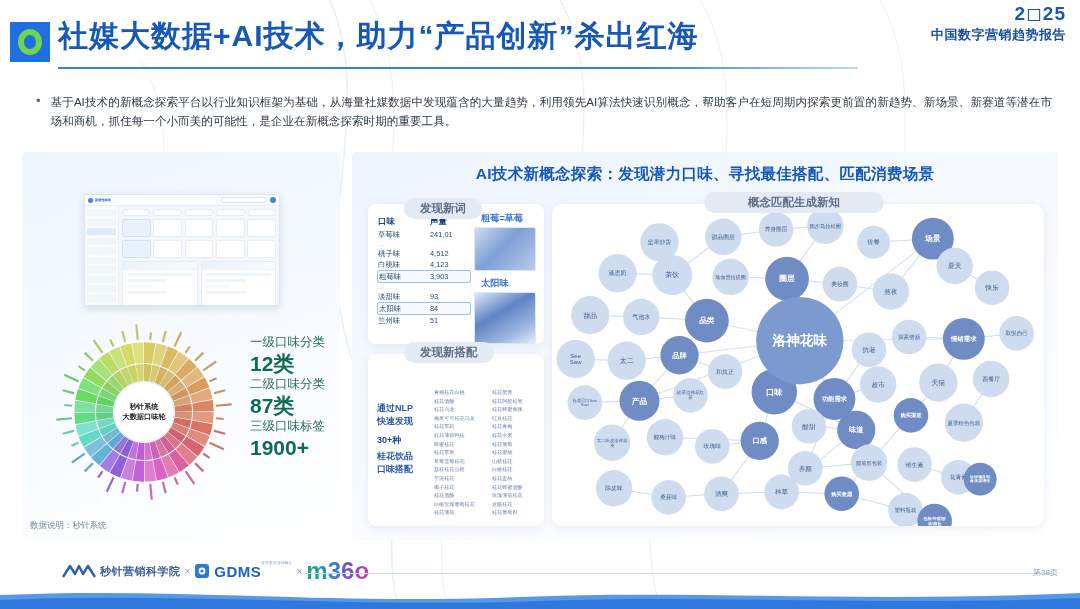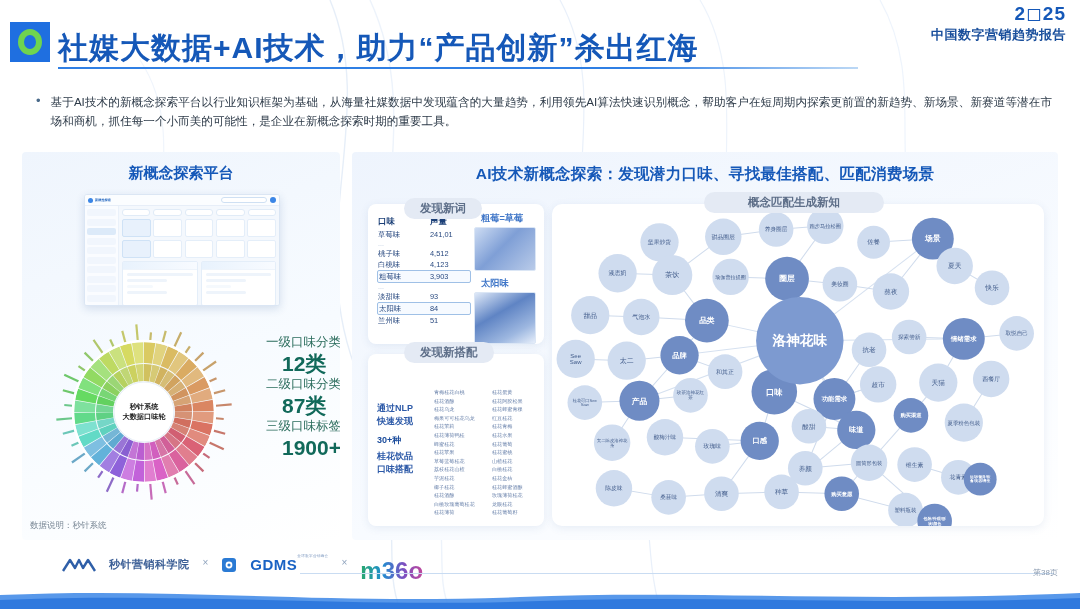--- a/index.html
+++ b/index.html
@@ -24,21 +24,21 @@
   .logo-badge {
     position: absolute; left: 10px; top: 22px;
     width: 40px; height: 40px; background: #1f6fe0;
     display: flex; align-items: center; justify-content: center;
   }
   .logo-ring {
     width: 24px; height: 26px; border-radius: 50%;
     border: 6px solid #6fd44f; background: #1f6fe0;
   }
   .headline {
-    position: absolute; left: 58px; top: 28px;
+    position: absolute; left: 58px; top: 16px;
     font-size: 30px; font-weight: bold; color: #1558b8;
     letter-spacing: 1px; white-space: nowrap;
   }
   .headline-rule {
     position: absolute; left: 58px; top: 67px; width: 800px; height: 2px;
     background: linear-gradient(to right, #2f7fe4 0%, #2f7fe4 72%, #bcd8f5 100%);
   }
   .brand-year {
     position: absolute; right: 14px; top: 2px;
     font-size: 19px; font-weight: bold; color: #1558b8; letter-spacing: 1px;
@@ -99,21 +99,21 @@
   .mock-pane { flex: 1; height: 45px; background: #fff; border: 1px solid #e4eef9; border-radius: 2px; }
   .mock-pane-hd { height: 8px; background: linear-gradient(to right,#e8f2fd,#f8fbff); border-bottom: 1px solid #eef4fb; }
   .mock-line { height: 3px; margin: 3px 4px; background: #eef4fb; border-radius: 2px; }
   .mock-line.s { width: 55%; }
   .mock-line.t { width: 35%; background:#f5f9fd; }
 
   
   .sunburst { position: absolute; left: 22px; top: 160px; width: 200px; height: 200px; }
   .flavor-stats { position: absolute; left: 228px; top: 182px; color: #1a7b63; }
   .fs-label { font-size: 12.5px; color: #2a6c5c; line-height: 17px; text-align: right; }
-  .fs-num { font-size: 21px; font-weight: bold; color: #11695a; line-height: 25px; margin-left: 32px; }
+  .fs-num { font-size: 21px; font-weight: bold; color: #11695a; line-height: 25px; }
   .data-note { position: absolute; left: 8px; bottom: 8px; font-size: 8.5px; color: #7a8896; }
 
   
   .chip-title {
     position: absolute; background: #e4eaf4; color: #5d6e88;
     font-size: 11.5px; font-weight: bold; border-radius: 12px;
     padding: 3px 16px; z-index: 3;
   }
   .card-new-word {
     position: absolute; left: 16px; top: 52px; width: 176px; height: 140px;
@@ -156,21 +156,21 @@
   .pair-left .pl2 { font-size: 17px; color: #1b4c9c; font-weight: bold; line-height: 20px; }
   .pair-left .pl2 span { font-size: 9px; }
   .pair-cols { position: absolute; left: 66px; top: 34px; display: flex; gap: 10px; }
   .pair-col { font-size: 5.1px; color: #6d85ad; line-height: 8.6px; width: 48px; }
 
   
   .graph-svg { position: absolute; inset: 0; }
 
   
   .footer { position: absolute; left: 0; bottom: 0; width: 1080px; height: 60px; z-index: 4; }
-  .footer-logos { position: absolute; left: 62px; top: 8px; display: flex; align-items: flex-start; gap: 13px; }
+  .footer-logos { position: absolute; left: 62px; top: 8px; display: flex; align-items: center; gap: 4px; }
   .f-txt { font-size: 11px; font-weight: bold; color: #3c5f96; letter-spacing: .5px; }
   .f-x { font-size: 10px; color: #8fa3bd; }
   .f-gdms { font-size: 15px; font-weight: bold; color: #1a63c4; letter-spacing: .5px; }
   .f-gdms-sub { font-size: 3.6px; color: #7f9ac0; letter-spacing: .3px; margin-top: -2px; }
   .f-m360 { font-size: 24px; font-weight: bold;
     background: linear-gradient(to right,#2aa96a 0%,#1f8fd0 35%,#7d4fc0 70%,#c0489b 100%);
     -webkit-background-clip: text; background-clip: text; color: transparent; }
   .footer-rule { position: absolute; left: 300px; right: 26px; top: 24px; height: 1px; background: #c9dcf2; }
   .page-no { position: absolute; right: 22px; top: 18px; font-size: 8px; color: #8b9bb0; }
   .footer-wave { position: absolute; left: 0; bottom: 0; width: 1080px; height: 22px; }
@@ -204,21 +204,20 @@
     <div class="brand-year">2◻25</div>
     <div class="brand-sub">中国数字营销趋势报告</div>
   </div>
 
   <div class="intro">
     <span class="dot">•</span>
     <p>基于AI技术的新概念探索平台以行业知识框架为基础，从海量社媒数据中发现蕴含的大量趋势，利用领先AI算法快速识别概念，帮助客户在短周期内探索更前置的新趋势、新场景、新赛道等潜在市场和商机，抓住每一个小而美的可能性，是企业在新概念探索时期的重要工具。</p>
   </div>
 
   <div class="panel-left">
-    <div class="panel-title-left">新概念探索平台</div>
 
     <div class="mock">
       <div class="mock-top">
         <span class="mock-logo"></span>
         <span class="mock-ttl">新概念探索</span>
         <span class="mock-search"></span>
         <span class="mock-av"></span>
       </div>
       <div class="mock-body">
         <div class="mock-side">

